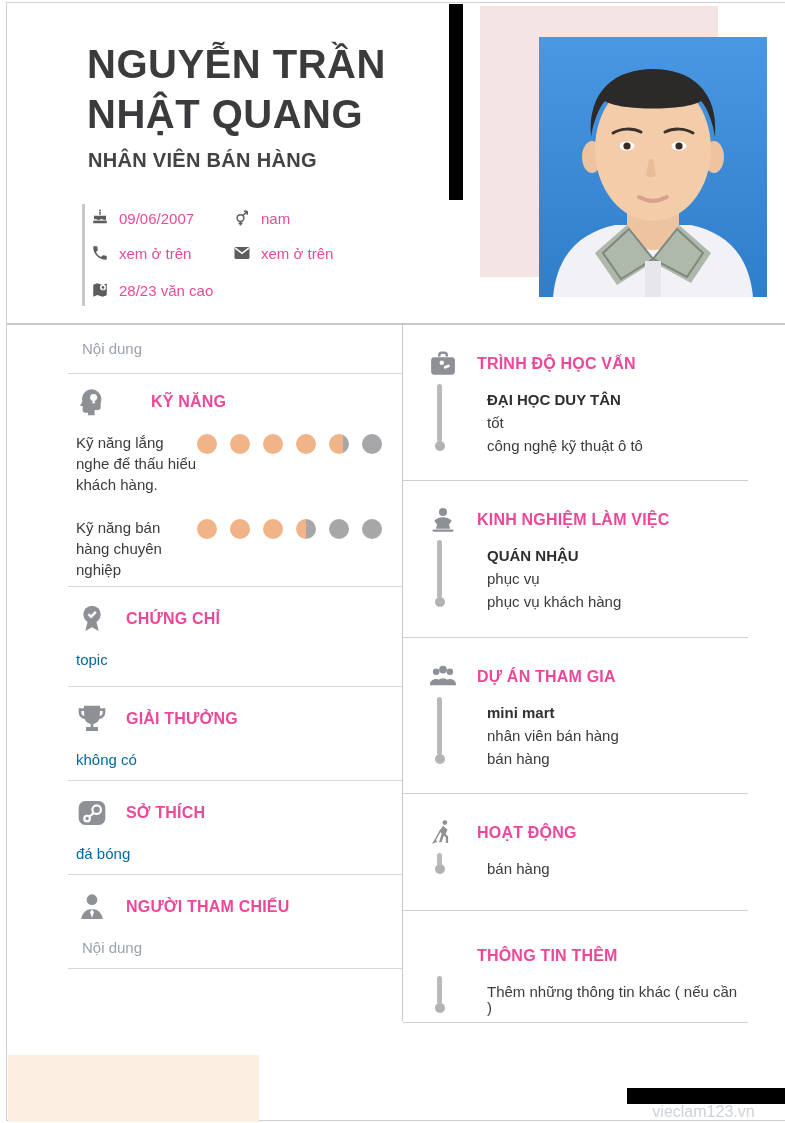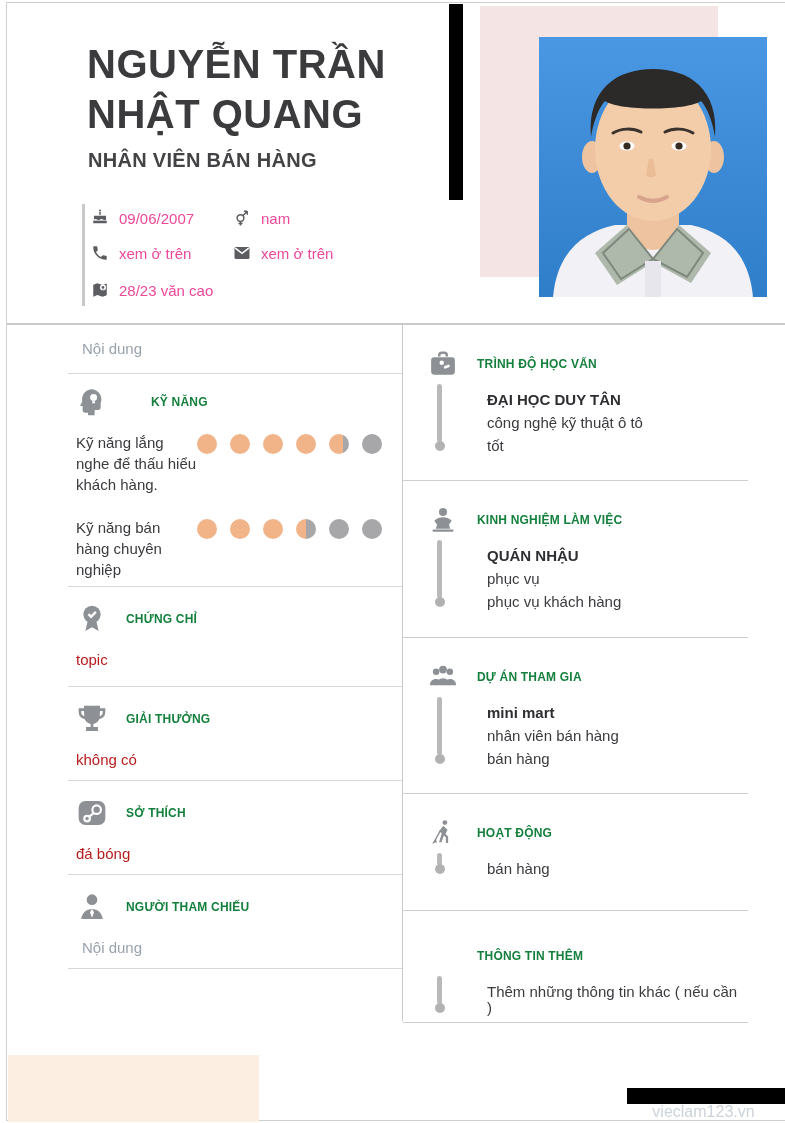--- a/index.html
+++ b/index.html
@@ -26,24 +26,24 @@
   .col-right{position:absolute;left:395px;top:322px;width:346px;height:696px;border-left:1px solid #c9c9c9;box-sizing:border-box;}
   .icon svg{display:block;width:100%;height:100%;}
   
   .top-ph{position:relative;height:49px;box-sizing:border-box;padding:15px 0 0 75px;}
   .placeholder{color:#9aa2ac;font-size:15px;}
   .ls{position:relative;box-sizing:border-box;}
   .ls-divider{position:absolute;left:61px;right:0;bottom:0;height:1px;background:#d8d8d8;}
   .ls-head{display:flex;align-items:center;gap:18px;padding:16px 0 0 69px;}
   .ls-skills .ls-head{padding-top:12px;gap:43px;}
   .ls-icon{width:32px;height:32px;color:#8d9094;flex:0 0 32px;}
-  .ls-title,.rs-title{margin:0;font-size:12px;font-weight:700;color:#15803d;line-height:30px;letter-spacing:.2px;}
+  .ls-title,.rs-title{margin:0;font-size:16px;font-weight:700;color:#ec4899;line-height:30px;letter-spacing:.2px;}
   .ls-skills{height:213px;} .ls-certificates{height:100px;} .ls-awards{height:94px;}
   .ls-hobbies{height:94px;} .ls-references{height:94px;}
-  .ls-content{padding:16px 20px 0 69px;font-size:15px;color:#b91c1c;}
+  .ls-content{padding:16px 20px 0 69px;font-size:15px;color:#0369a1;}
   .ls-content.is-placeholder{color:#9aa2ac;padding-left:75px;}
   .skill-item{display:flex;padding:0 20px 0 69px;margin-top:14px;}
   .skill-item + .skill-item{margin-top:22px;}
   .skill-label{width:122px;font-size:15px;line-height:21px;color:#3a3b3e;}
   .skill-dots{display:flex;gap:13px;margin-left:auto;padding-top:2px;}
   .dot{width:20px;height:20px;border-radius:50%;}
   
   .rs{position:relative;box-sizing:border-box;border-bottom:1px solid #cfcfcf;}
   .rs-education{height:156px;} .rs-experience{height:157px;} .rs-projects{height:156px;}
   .rs-activities{height:117px;} .rs-more-info{height:112px;}
@@ -266,22 +266,22 @@
                 <rect x="2.5" y="6.5" width="19" height="14" rx="2.5" fill="currentColor"></rect>
                 <circle cx="11" cy="11" r="1.8" fill="#fff"></circle>
                 <rect x="12.5" y="13" width="5" height="2.2" rx="1.1" fill="#fff" transform="rotate(-22 15 14)"></rect>
               </svg>
             </span>
             <h3 class="rs-title">TRÌNH ĐỘ HỌC VẤN</h3>
           </div>
           <div class="rs-body">
             <div class="rs-timeline"></div>
             <div class="rs-line bold">ĐẠI HỌC DUY TÂN</div>
+            <div class="rs-line">tốt</div>
             <div class="rs-line">công nghệ kỹ thuật ô tô</div>
-            <div class="rs-line">tốt</div>
           </div>
         </section>
         <section class="rs rs-experience">
           <div class="rs-head">
             <span class="icon rs-icon">
               <svg viewBox="0 0 24 24" fill="currentColor">
                 <circle cx="12" cy="5.5" r="3.2"></circle>
                 <path d="M5 12.5c2-2 4.3-2.8 7-2.8s5 .8 7 2.8l-2.2 3.1H7.2z"></path>
                 <path d="M7.5 14.5h9l1.2 4.5H6.3z"></path>
                 <rect x="3.5" y="19.5" width="17" height="1.8" rx=".9"></rect>

